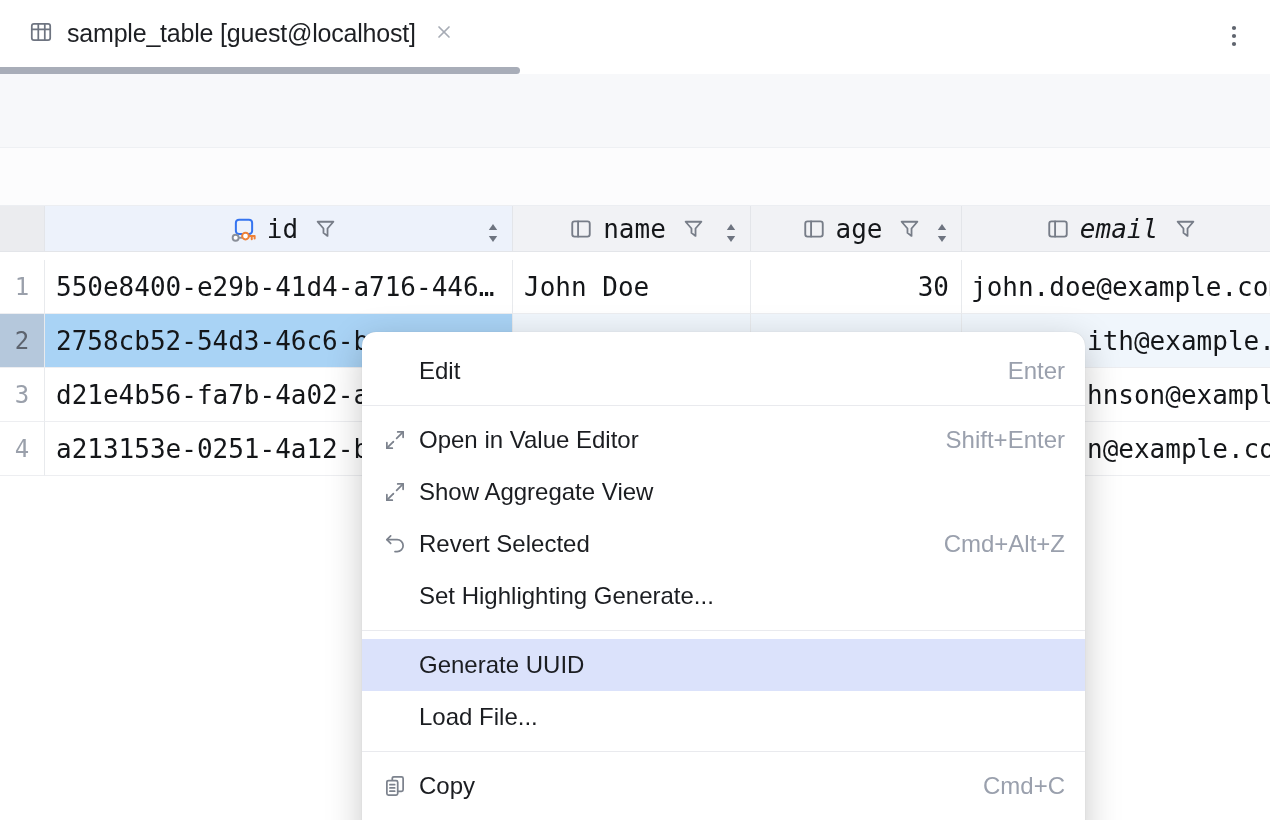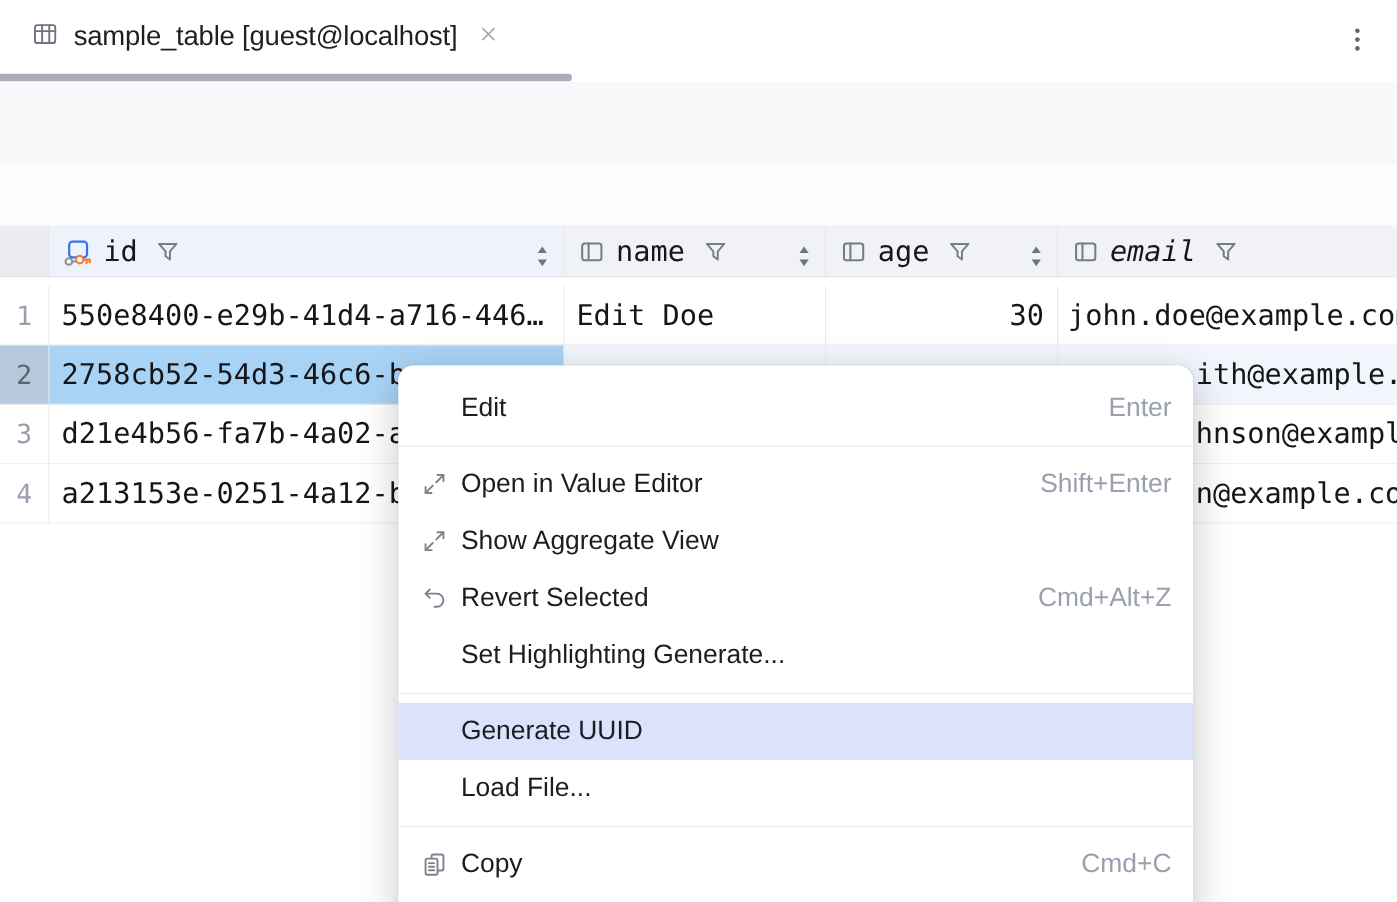--- a/index.html
+++ b/index.html
@@ -25,21 +25,21 @@
   .filter-active { position:absolute; left:1086px; top:92px; width:46px; height:40px; background:#dfe2e8; border-radius:7px; display:flex; align-items:center; justify-content:center; }
 
   
   .where-row { position:absolute; left:0; top:148px; width:1270px; height:58px; background:#fcfcfd; border-bottom:1px solid #eceef2; }
   .where-funnel { position:absolute; left:12px; top:163px; }
   .where-label { position:absolute; left:48px; top:163px; font-size:26px; color:#7d838e; letter-spacing:1px; }
 
   
   .grid { position:absolute; left:0; top:206px; width:1270px; }
   .hrow { position:absolute; left:0; top:0; height:54px; width:1270px; }
-  .hcell { position:absolute; top:0; height:46px; border-right:1px solid #e3e5e9; border-bottom:1px solid #e3e5e9; background:#f1f2f5; display:flex; align-items:center; }
+  .hcell { position:absolute; top:0; height:46px; border-right:1px solid #e3e5e9; border-bottom:1px solid #e3e5e9; background:#f1f2f5; display:flex; align-items:center;justify-content:center; }
   .hcell .htext { font-size:26px; color:#15171a; }
   .gutter-h { left:0; width:45px; background:#ebecef; }
   .hid { left:45px; width:468px; background:#edf2fb; }
   .hname { left:513px; width:238px; }
   .hage { left:751px; width:211px; }
   .hemail { left:962px; width:308px; border-right:none;font-style:italic; }
   .hicon { margin:0 8px 0 11px; display:flex; }
   .hfunnel { margin-left:14px; display:flex; }
   .hsort { position:absolute; right:10px; top:15px; }
 
@@ -316,21 +316,21 @@
           <svg width="27" height="27" viewBox="0 0 24 24">
               <polygon points="5,6 19,6 13.8,12 13.8,18.6 10.2,15.9 10.2,12" fill="none" stroke="#777d88" stroke-width="1.6" stroke-linejoin="round"></polygon>
             </svg>
         </span>
       </div>
     </div>
 
     <div class="drow" style="top:54px">
       <div class="dgut mono">1</div>
       <div class="dcell c-id mono">550e8400-e29b-41d4-a716-446…</div>
-      <div class="dcell c-name mono">Edit Doe</div>
+      <div class="dcell c-name mono">John Doe</div>
       <div class="dcell c-age mono">30</div>
       <div class="dcell c-email mono">john.doe@example.com</div>
     </div>
 
     <div class="drow row-selected" style="top:108px">
       <div class="dgut mono">2</div>
       <div class="dcell c-id mono">2758cb52-54d3-46c6-b</div>
       <div class="dcell c-name mono"></div>
       <div class="dcell c-age mono"></div>
       <div class="dcell c-email mono"></div>

